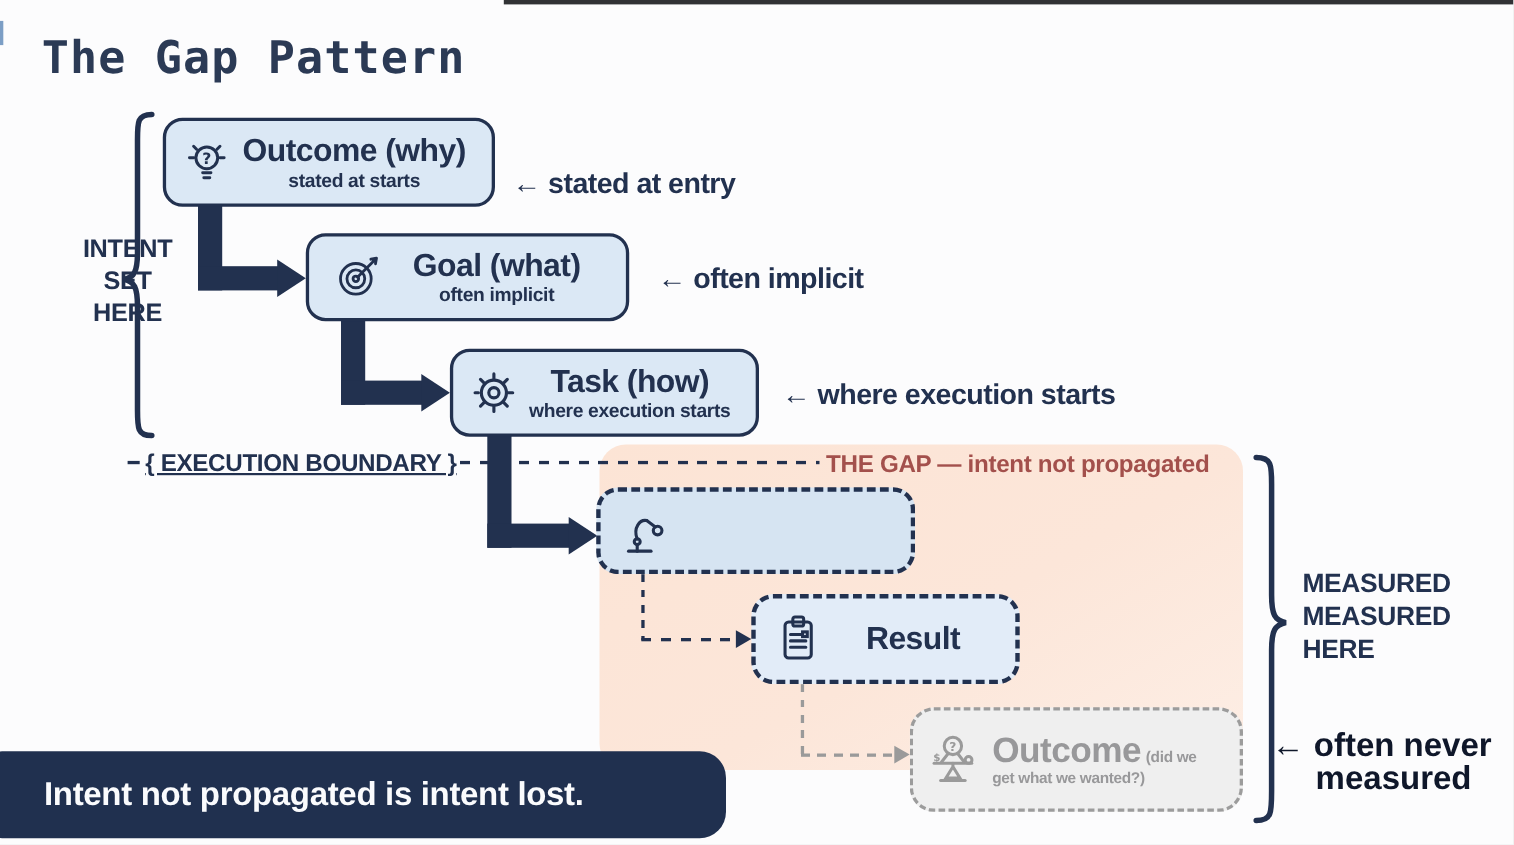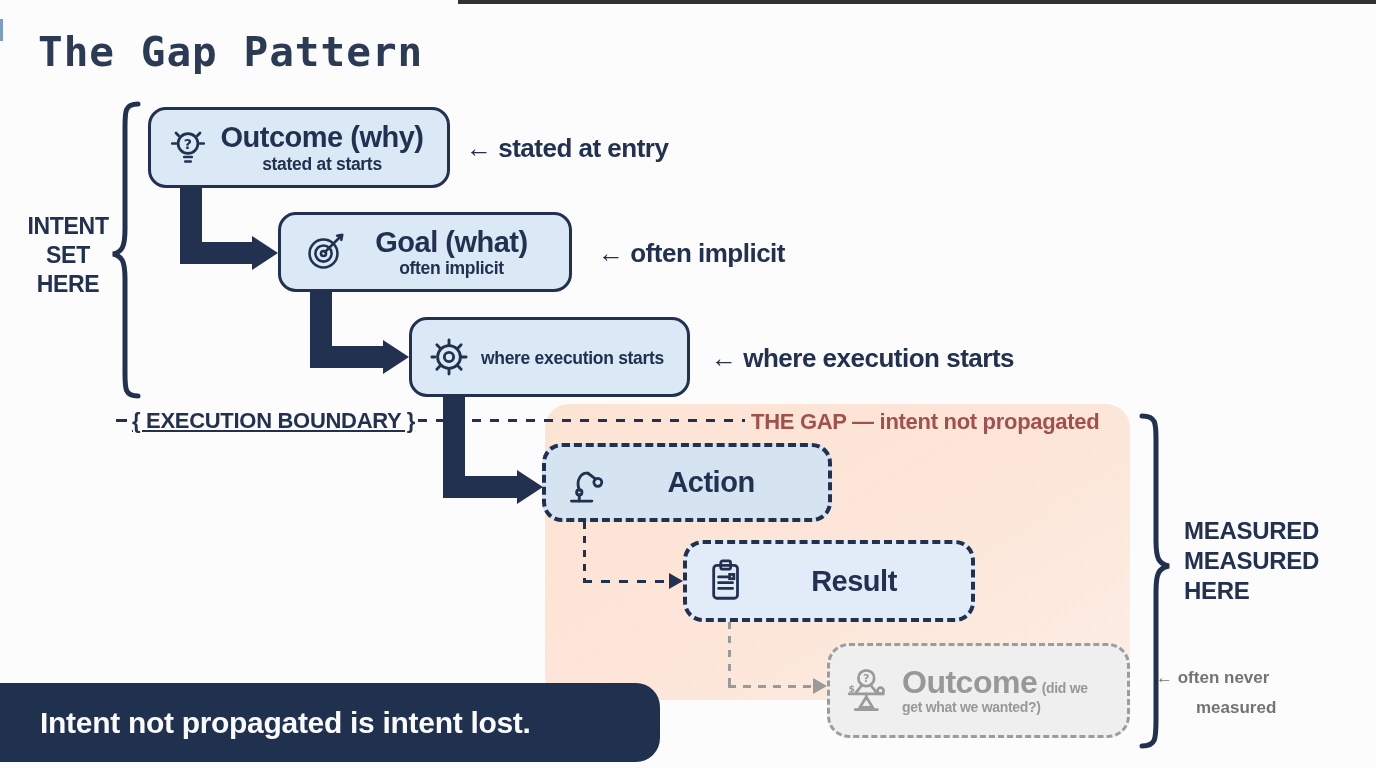--- a/index.html
+++ b/index.html
@@ -25,40 +25,40 @@
     background:#dbe8f5;border:3.5px solid #22314f;border-radius:18px;
     padding:0 12px 0 16px;
   }
   .fbox .txt{flex:1;text-align:center;line-height:1.05;}
   .fbox .t1{font-weight:bold;font-size:29px;letter-spacing:-.5px;}
   .fbox .t2{font-weight:bold;font-size:17.5px;letter-spacing:-.3px;margin-top:2px;}
   .dashedbox{border-style:dashed;border-width:4px;border-radius:20px;}
   .icon{flex:0 0 auto;display:block;}
   
   .ann{font-weight:bold;font-size:26px;letter-spacing:-.5px;white-space:nowrap;}
-  .ann-gray{color:#737373;font-weight:bold;font-size:17px;line-height:30px;}
+  .ann-gray{color:#0f172a;font-weight:bold;font-size:30px;line-height:30px;}
   
   .bar{background:#22314f;}
   .arrowhead{width:0;height:0;border-top:17px solid transparent;border-bottom:17px solid transparent;border-left:26px solid #22314f;}
   .smallhead{width:0;height:0;border-top:8px solid transparent;border-bottom:8px solid transparent;border-left:14px solid #22314f;}
   .smallhead.gray{border-left-color:#9a9a9a;}
   
   .dash-h{height:3px;background:repeating-linear-gradient(90deg,#22314f 0 9px,transparent 9px 18px);}
   .dash-v{width:3px;background:repeating-linear-gradient(180deg,#22314f 0 7px,transparent 7px 14px);}
   .dash-h.gray{background:repeating-linear-gradient(90deg,#9a9a9a 0 8px,transparent 8px 15px);}
   .dash-v.gray{background:repeating-linear-gradient(180deg,#9a9a9a 0 7px,transparent 7px 14px);}
   
   .peach{
     left:545px;top:404px;width:585px;height:296px;border-radius:24px;
     background:linear-gradient(150deg,#fce4d5 0%,#fce6d9 55%,#fdeee5 100%);
   }
   .gap-label{font-weight:bold;font-size:22px;letter-spacing:-.3px;color:#a3504c;white-space:nowrap;}
   .boundary-label{font-weight:bold;font-size:22px;letter-spacing:-.3px;white-space:nowrap;text-decoration:underline;}
   
-  .side-label{font-weight:bold;font-size:23px;line-height:29px;text-align:center;letter-spacing:-.3px;}
+  .side-label{font-weight:bold;font-size:23px;line-height:29px;text-align:center;letter-spacing:-.3px;margin-left:48px;}
   .outcomes-label{font-weight:bold;font-size:24px;line-height:30px;letter-spacing:-.3px;}
   
   .outcome-box{
     box-sizing:border-box;display:flex;align-items:center;
     background:#efefef;border:3.5px dashed #9c9c9c;border-radius:22px;
     color:#98989a;padding:0 10px 0 14px;
   }
   .outcome-box .big{font-weight:bold;font-size:32px;letter-spacing:-.5px;}
   .outcome-box .small{font-weight:bold;font-size:14px;letter-spacing:-.3px;}
   .outcome-box .txt{flex:1;text-align:left;line-height:1.1;padding-left:10px;}
@@ -115,21 +115,21 @@
         <path d="M11.5,20 h5 M12.2,23 h3.6"></path>
         <path d="M3.5,11 h2.6 M21.9,11 h2.6 M6,4 l1.8,1.8 M22,4 l-1.8,1.8"></path>
       </g>
       <text x="14" y="14.6" text-anchor="middle" font-family="DejaVu Sans, sans-serif" font-weight="bold" font-size="9.5" fill="#22314f">?</text>
     </svg>
     <div class="txt">
       <div class="t1">Outcome (why)</div>
       <div class="t2">stated at starts</div>
     </div>
   </div>
-  <div class="abs ann" style="left:466px;top:133px;">← stated at entry</div>
+  <div class="abs ann" style="left:466px;top:151px;">← stated at entry</div>
 
   <div class="abs fbox" style="left:278px;top:212px;width:294px;height:80px;padding-left:23px;">
     <svg class="icon" width="42" height="42" viewBox="0 0 28 28">
       <g fill="none" stroke="#22314f" stroke-width="1.7" stroke-linecap="round">
         <circle cx="13" cy="15" r="9.3"></circle>
         <circle cx="13" cy="15" r="5.4"></circle>
         <circle cx="13" cy="15" r="1.7"></circle>
         <path d="M25.5,2.5 L14,14 M25.5,2.5 l-3.4,.6 M25.5,2.5 l-.6,3.4"></path>
       </g>
     </svg>
@@ -142,46 +142,44 @@
 
   <div class="abs fbox" style="left:409px;top:317px;width:281px;height:80px;">
     <svg class="icon" width="42" height="42" viewBox="0 0 28 28">
       <g fill="none" stroke="#22314f" stroke-width="1.9" stroke-linecap="round">
         <circle cx="14" cy="14" r="7.6"></circle>
         <circle cx="14" cy="14" r="3.1"></circle>
         <path d="M22,14 h3.4 M4.6,14 h-2 M14,22 v3.4 M14,6 v-3.4 M19.7,19.7 l2.4,2.4 M8.3,8.3 l-2.4,-2.4 M19.7,8.3 l2.4,-2.4 M8.3,19.7 l-2.4,2.4"></path>
       </g>
     </svg>
     <div class="txt">
+      <div class="t1">Task (how)</div>
       <div class="t2">where execution starts</div>
     </div>
   </div>
   <div class="abs ann" style="left:711px;top:343px;">← where execution starts</div>
 
   <div class="abs fbox dashedbox" style="left:542px;top:443px;width:290px;height:79px;background:#d6e4f2;">
     <svg class="icon" width="44" height="44" viewBox="0 0 28 28">
       <g fill="none" stroke="#22314f" stroke-width="1.8" stroke-linecap="round">
         <path d="M6,25.5 h13"></path>
         <path d="M11,25.5 v-4"></path>
         <circle cx="11" cy="20" r="1.7"></circle>
         <path d="M11,18.5 C8.5,12 12.5,7 16.5,7.8"></path>
         <path d="M16.5,7.8 L21.5,11.5"></path>
         <circle cx="22.8" cy="13.6" r="2.5"></circle>
       </g>
     </svg>
-    <div class="txt">
-      <div class="t1">Action</div>
-    </div>
   </div>
 
   <div class="abs dash-v" style="left:583px;top:522px;height:60px;"></div>
   <div class="abs dash-h" style="left:583px;top:580px;width:86px;"></div>
   <div class="abs smallhead" style="left:669px;top:573px;"></div>
 
-  <div class="abs fbox dashedbox" style="left:683px;top:540px;width:292px;height:82px;background:#e2ecf8;">
+  <div class="abs fbox dashedbox" style="left:683px;top:540px;width:244px;height:82px;background:#e2ecf8;">
     <svg class="icon" width="46" height="46" viewBox="0 0 28 28">
       <g fill="none" stroke="#22314f" stroke-width="1.7" stroke-linecap="round">
         <rect x="6.5" y="4.5" width="14.5" height="20" rx="2"></rect>
         <rect x="10.8" y="1.8" width="6" height="5" rx="1.2"></rect>
         <path d="M9.5,11.5 h6 M9.5,15 h8.5 M9.5,18.5 h8.5"></path>
         <rect x="16.2" y="10" width="2.6" height="2.6"></rect>
       </g>
     </svg>
     <div class="txt">
       <div class="t1">Result</div>

